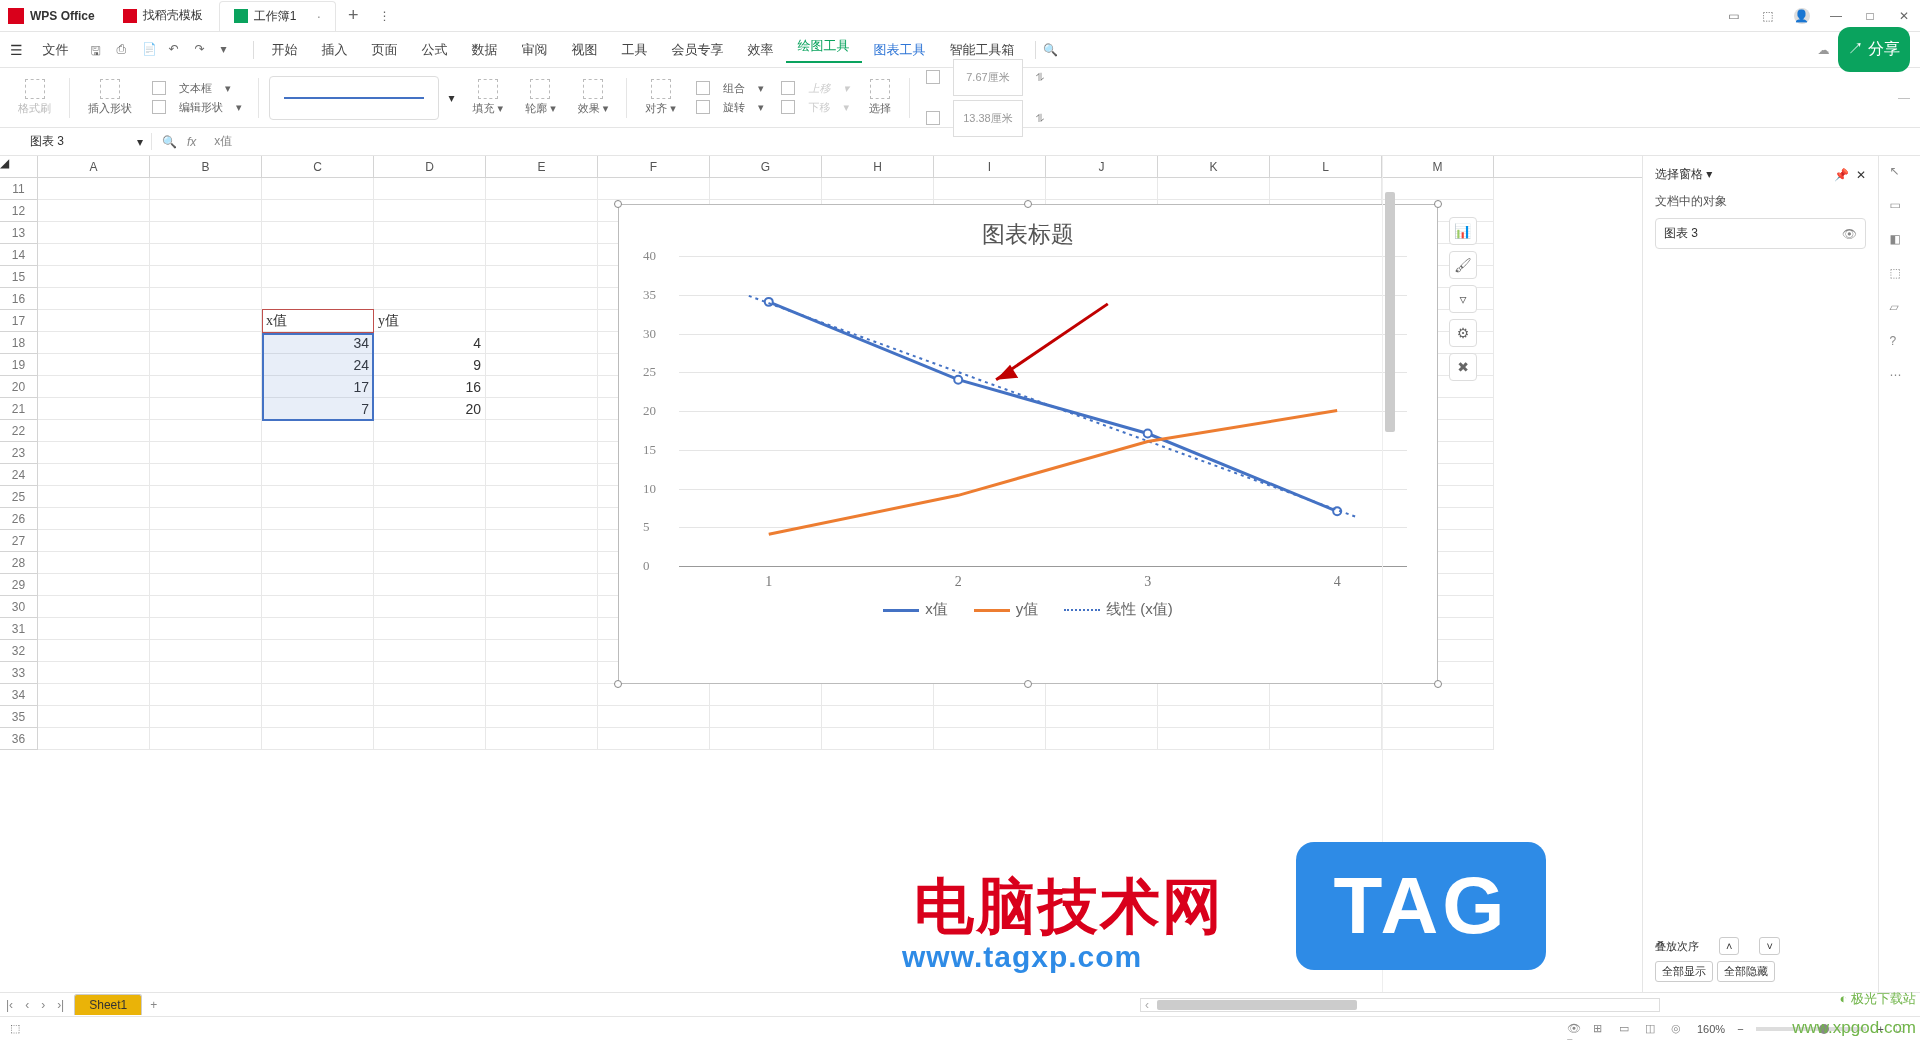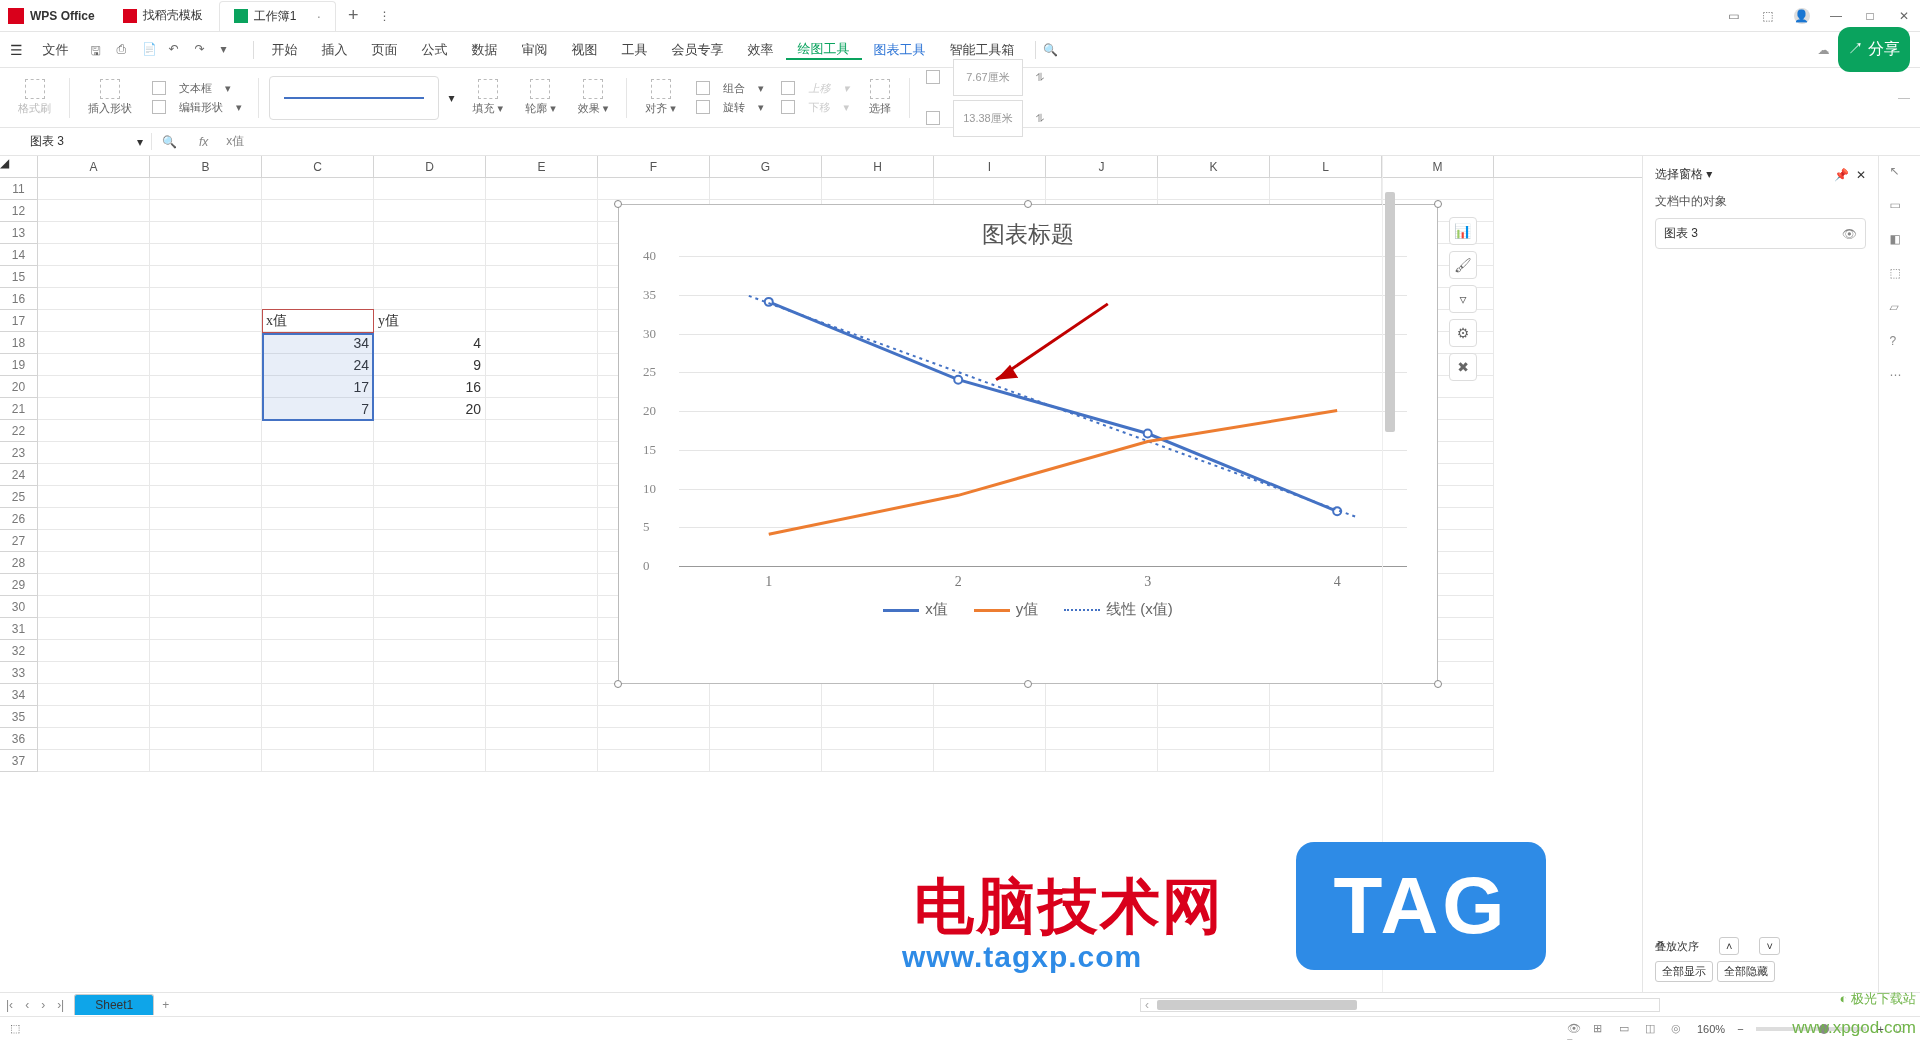--- a/index.html
+++ b/index.html
@@ -15,21 +15,21 @@
 .tab-icon.green { background: #0aa35e; }
 .tab-close { margin-left: 20px; font-size: 14px; color: #999; }
 .new-tab { font-size: 18px; color: #666; padding: 0 10px; cursor: pointer; }
 .titlebar-right { margin-left: auto; display: flex; gap: 18px; align-items: center; }
 .win-btn { width: 16px; height: 16px; display: flex; align-items: center; justify-content: center; color: #666; cursor: pointer; font-size: 12px; }
 
 
 .menubar { height: 36px; display: flex; align-items: center; border-bottom: 1px solid #e5e5e5; padding: 0 10px; }
 .hamburger { font-size: 14px; margin-right: 8px; }
 .menu-item { padding: 0 12px; cursor: pointer; font-size: 13px; color: #444; }
-.menu-item.active-green { color: #0aa35e; border-bottom: 2px solid #0aa35e; }
+.menu-item.active-green { color: #0aa35e; border-bottom: 2px solid #0aa35e; padding-bottom: 6px; }
 .menu-item.active-blue { color: #2e75d6; }
 .qat { display: flex; gap: 10px; margin: 0 10px; }
 .qat-icon { width: 16px; height: 16px; color: #666; cursor: pointer; }
 .share-btn { background: #0aa35e; color: #fff; padding: 12px 10px; border-radius: 12px; font-size: 16px; margin-left: 8px; }
 .cloud-icon { color: #999; margin-left: 8px; }
 
 
 .ribbon { height: 60px; border-bottom: 1px solid #e5e5e5; display: flex; align-items: center; padding: 4px 10px; gap: 6px; }
 .ribbon-group { display: flex; flex-direction: column; align-items: center; justify-content: center; gap: 2px; padding: 0 8px; font-size: 11px; color: #666; cursor: pointer; }
 .ribbon-group.disabled { color: #bbb; }
@@ -92,21 +92,21 @@
 .vis-btn { border: 1px solid #ccc; border-radius: 3px; padding: 2px 6px; font-size: 11px; cursor: pointer; }
 .stack-row { display: flex; align-items: center; gap: 20px; font-size: 11px; margin-bottom: 6px; }
 
 
 .rightbar { width: 42px; border-left: 1px solid #e5e5e5; display: flex; flex-direction: column; align-items: center; padding-top: 8px; gap: 14px; }
 .rightbar-icon { width: 20px; height: 20px; color: #888; cursor: pointer; }
 
 
 .sheet-tabs { height: 24px; display: flex; align-items: center; border-top: 1px solid #e5e5e5; }
 .sheet-nav { padding: 0 6px; color: #888; cursor: pointer; }
-.sheet-tab { padding: 3px 20px; border: 1px solid #ccc; border-bottom: none; border-radius: 3px 3px 0 0; margin-left: 4px; font-size: 12px; background: #0ea5e9; }
+.sheet-tab { padding: 3px 14px; border: 1px solid #ccc; border-bottom: none; border-radius: 3px 3px 0 0; margin-left: 4px; font-size: 12px; background: #eab308; }
 .add-sheet { padding: 0 8px; cursor: pointer; color: #888; }
 .hscroll-track { flex: 0 0 520px; height: 14px; border: 1px solid #ddd; margin-left: auto; margin-right: 260px; display: flex; align-items: center; }
 .hscroll-thumb { width: 200px; height: 10px; background: #ccc; border-radius: 2px; margin-left: 4px; }
 
 
 .statusbar { height: 24px; border-top: 1px solid #e5e5e5; display: flex; align-items: center; padding: 0 10px; font-size: 11px; color: #555; }
 .status-right { margin-left: auto; display: flex; gap: 12px; align-items: center; }
 .zoom-slider { width: 110px; height: 4px; background: #ddd; position: relative; }
 .zoom-thumb { position: absolute; left: 58%; top: -3px; width: 10px; height: 10px; background: #888; border-radius: 50%; }
 .st-icon { width: 14px; height: 14px; color: #888; }
@@ -245,21 +245,21 @@
   <span style="margin-left:auto;color:#bbb;">—</span>
 </div>
 
 <div class="formula-row">
   <div class="namebox">
     <span>图表 3</span>
       <span>▾</span>
   </div>
   <div class="formula-icons">
     <span>🔍</span>
-    <span style="font-style:italic;margin-left:12px;">fx</span>
+    <span style="font-style:italic;">fx</span>
   </div>
   <div class="formula-input">x值</div>
 </div>
 
 <div class="main">
   <div class="grid-wrap">
     <div class="col-headers">
       <div class="corner">◢</div>
       <div class="col-h">A</div>
       <div class="col-h">B</div>
@@ -671,36 +671,20 @@
           <div class="cell"></div>
           <div class="cell"></div>
           <div class="cell"></div>
           <div class="cell"></div>
           <div class="cell"></div>
           <div class="cell"></div>
           <div class="cell"></div>
         </div>
         <div class="row">
           <div class="row-h">36</div>
-          <div class="cell"></div>
-          <div class="cell"></div>
-          <div class="cell"></div>
-          <div class="cell"></div>
-          <div class="cell"></div>
-          <div class="cell"></div>
-          <div class="cell"></div>
-          <div class="cell"></div>
-          <div class="cell"></div>
-          <div class="cell"></div>
-          <div class="cell"></div>
-          <div class="cell"></div>
-          <div class="cell"></div>
-        </div>
-        <div class="row">
-          <div class="row-h">37</div>
           <div class="cell"></div>
           <div class="cell"></div>
           <div class="cell"></div>
           <div class="cell"></div>
           <div class="cell"></div>
           <div class="cell"></div>
           <div class="cell"></div>
           <div class="cell"></div>
           <div class="cell"></div>
           <div class="cell"></div>

